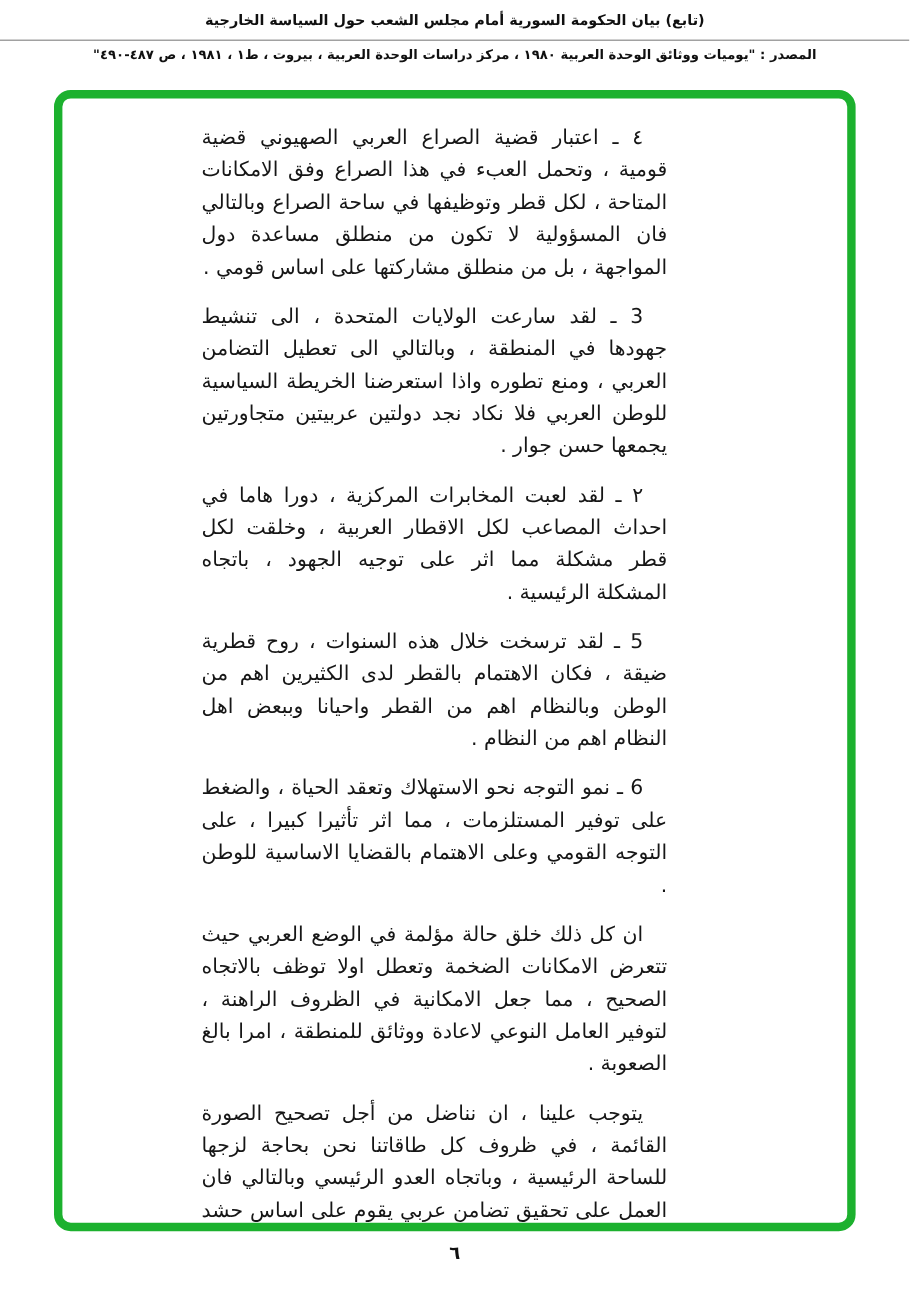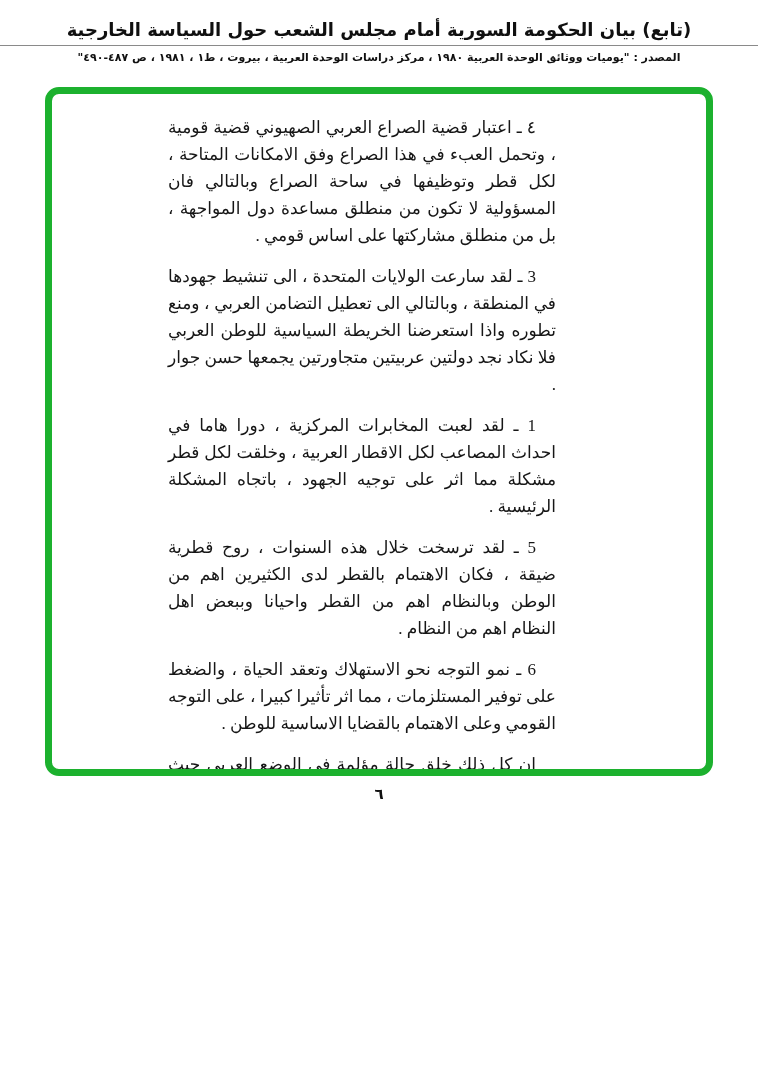--- a/index.html
+++ b/index.html
@@ -15,24 +15,24 @@
   }
   .page {
     position: relative;
     width: 758px;
     height: 1078px;
     overflow: hidden;
     background: #ffffff;
   }
   .doc-title {
     margin: 0;
-    padding-top: 20px;
+    padding-top: 8px;
     text-align: center;
     direction: rtl;
-    font-size: 18px;
+    font-size: 12px;
     font-weight: bold;
     line-height: 19px;
     color: #101010;
   }
   .title-rule {
     height: 0;
     border: 0;
     border-top: 1px solid #8a8a8a;
     margin: 6px 0 0 0;
   }
@@ -41,27 +41,26 @@
     text-align: center;
     direction: rtl;
     font-size: 11px;
     font-weight: bold;
     line-height: 15px;
     color: #101010;
   }
   .content-frame {
     box-sizing: border-box;
     width: 668px;
-    height: 689px;
+    height: 951px;
     margin: 22px auto 0 auto;
     border: 7px solid #1cb12e;
     border-radius: 14px;
     background: #ffffff;
     overflow: hidden;
-    font-family: Liberation Serif, serif;
   }
   .text-column {
     direction: rtl;
     width: 388px;
     margin: 20px 150px 0 auto;
     font-size: 17px;
     line-height: 27px;
     text-align: justify;
     color: #161616;
   }
@@ -85,21 +84,21 @@
   <h1 class="doc-title">(تابع) بيان الحكومة السورية أمام مجلس الشعب حول السياسة الخارجية</h1>
 
   <div class="title-rule"></div>
 
   <div class="doc-source">المصدر : "يوميات ووثائق الوحدة العربية ١٩٨٠ ، مركز دراسات الوحدة العربية ، بيروت ، ط١ ، ١٩٨١ ، ص ٤٨٧-٤٩٠"</div>
 
   <div class="content-frame" style="border-color: rgb(28, 177, 46);">
     <div class="text-column">
       <p class="para">٤ ـ اعتبار قضية الصراع العربي الصهيوني قضية قومية ، وتحمل العبء في هذا الصراع وفق الامكانات المتاحة ، لكل قطر وتوظيفها في ساحة الصراع وبالتالي فان المسؤولية لا تكون من منطلق مساعدة دول المواجهة ، بل من منطلق مشاركتها على اساس قومي .</p>
       <p class="para">3 ـ لقد سارعت الولايات المتحدة ، الى تنشيط جهودها في المنطقة ، وبالتالي الى تعطيل التضامن العربي ، ومنع تطوره واذا استعرضنا الخريطة السياسية للوطن العربي فلا نكاد نجد دولتين عربيتين متجاورتين يجمعها حسن جوار .</p>
-      <p class="para">1 ـ لقد لعبت المخابرات المركزية ، دورا هاما في احداث المصاعب لكل الاقطار العربية ، وخلقت لكل قطر مشكلة مما اثر على توجيه الجهود ، باتجاه المشكلة الرئيسية .</p>
+      <p class="para">٢ ـ لقد لعبت المخابرات المركزية ، دورا هاما في احداث المصاعب لكل الاقطار العربية ، وخلقت لكل قطر مشكلة مما اثر على توجيه الجهود ، باتجاه المشكلة الرئيسية .</p>
       <p class="para">5 ـ لقد ترسخت خلال هذه السنوات ، روح قطرية ضيقة ، فكان الاهتمام بالقطر لدى الكثيرين اهم من الوطن وبالنظام اهم من القطر واحيانا وببعض اهل النظام اهم من النظام .</p>
       <p class="para">6 ـ نمو التوجه نحو الاستهلاك وتعقد الحياة ، والضغط على توفير المستلزمات ، مما اثر تأثيرا كبيرا ، على التوجه القومي وعلى الاهتمام بالقضايا الاساسية للوطن .</p>
       <p class="para">ان كل ذلك خلق حالة مؤلمة في الوضع العربي حيث تتعرض الامكانات الضخمة وتعطل اولا توظف بالاتجاه الصحيح ، مما جعل الامكانية في الظروف الراهنة ، لتوفير العامل النوعي لاعادة ووثائق للمنطقة ، امرا بالغ الصعوبة .</p>
       <p class="para">يتوجب علينا ، ان نناضل من أجل تصحيح الصورة القائمة ، في ظروف كل طاقاتنا نحن بحاجة لزجها للساحة الرئيسية ، وباتجاه العدو الرئيسي وبالتالي فان العمل على تحقيق تضامن عربي يقوم على اساس حشد الطاقات من أجل التحرر والدفاع ، عن الامة امر سنستمر للعمل من اجله .</p>
     </div>
   </div>
 
   <div class="page-number">٦</div>
 
 </div>

